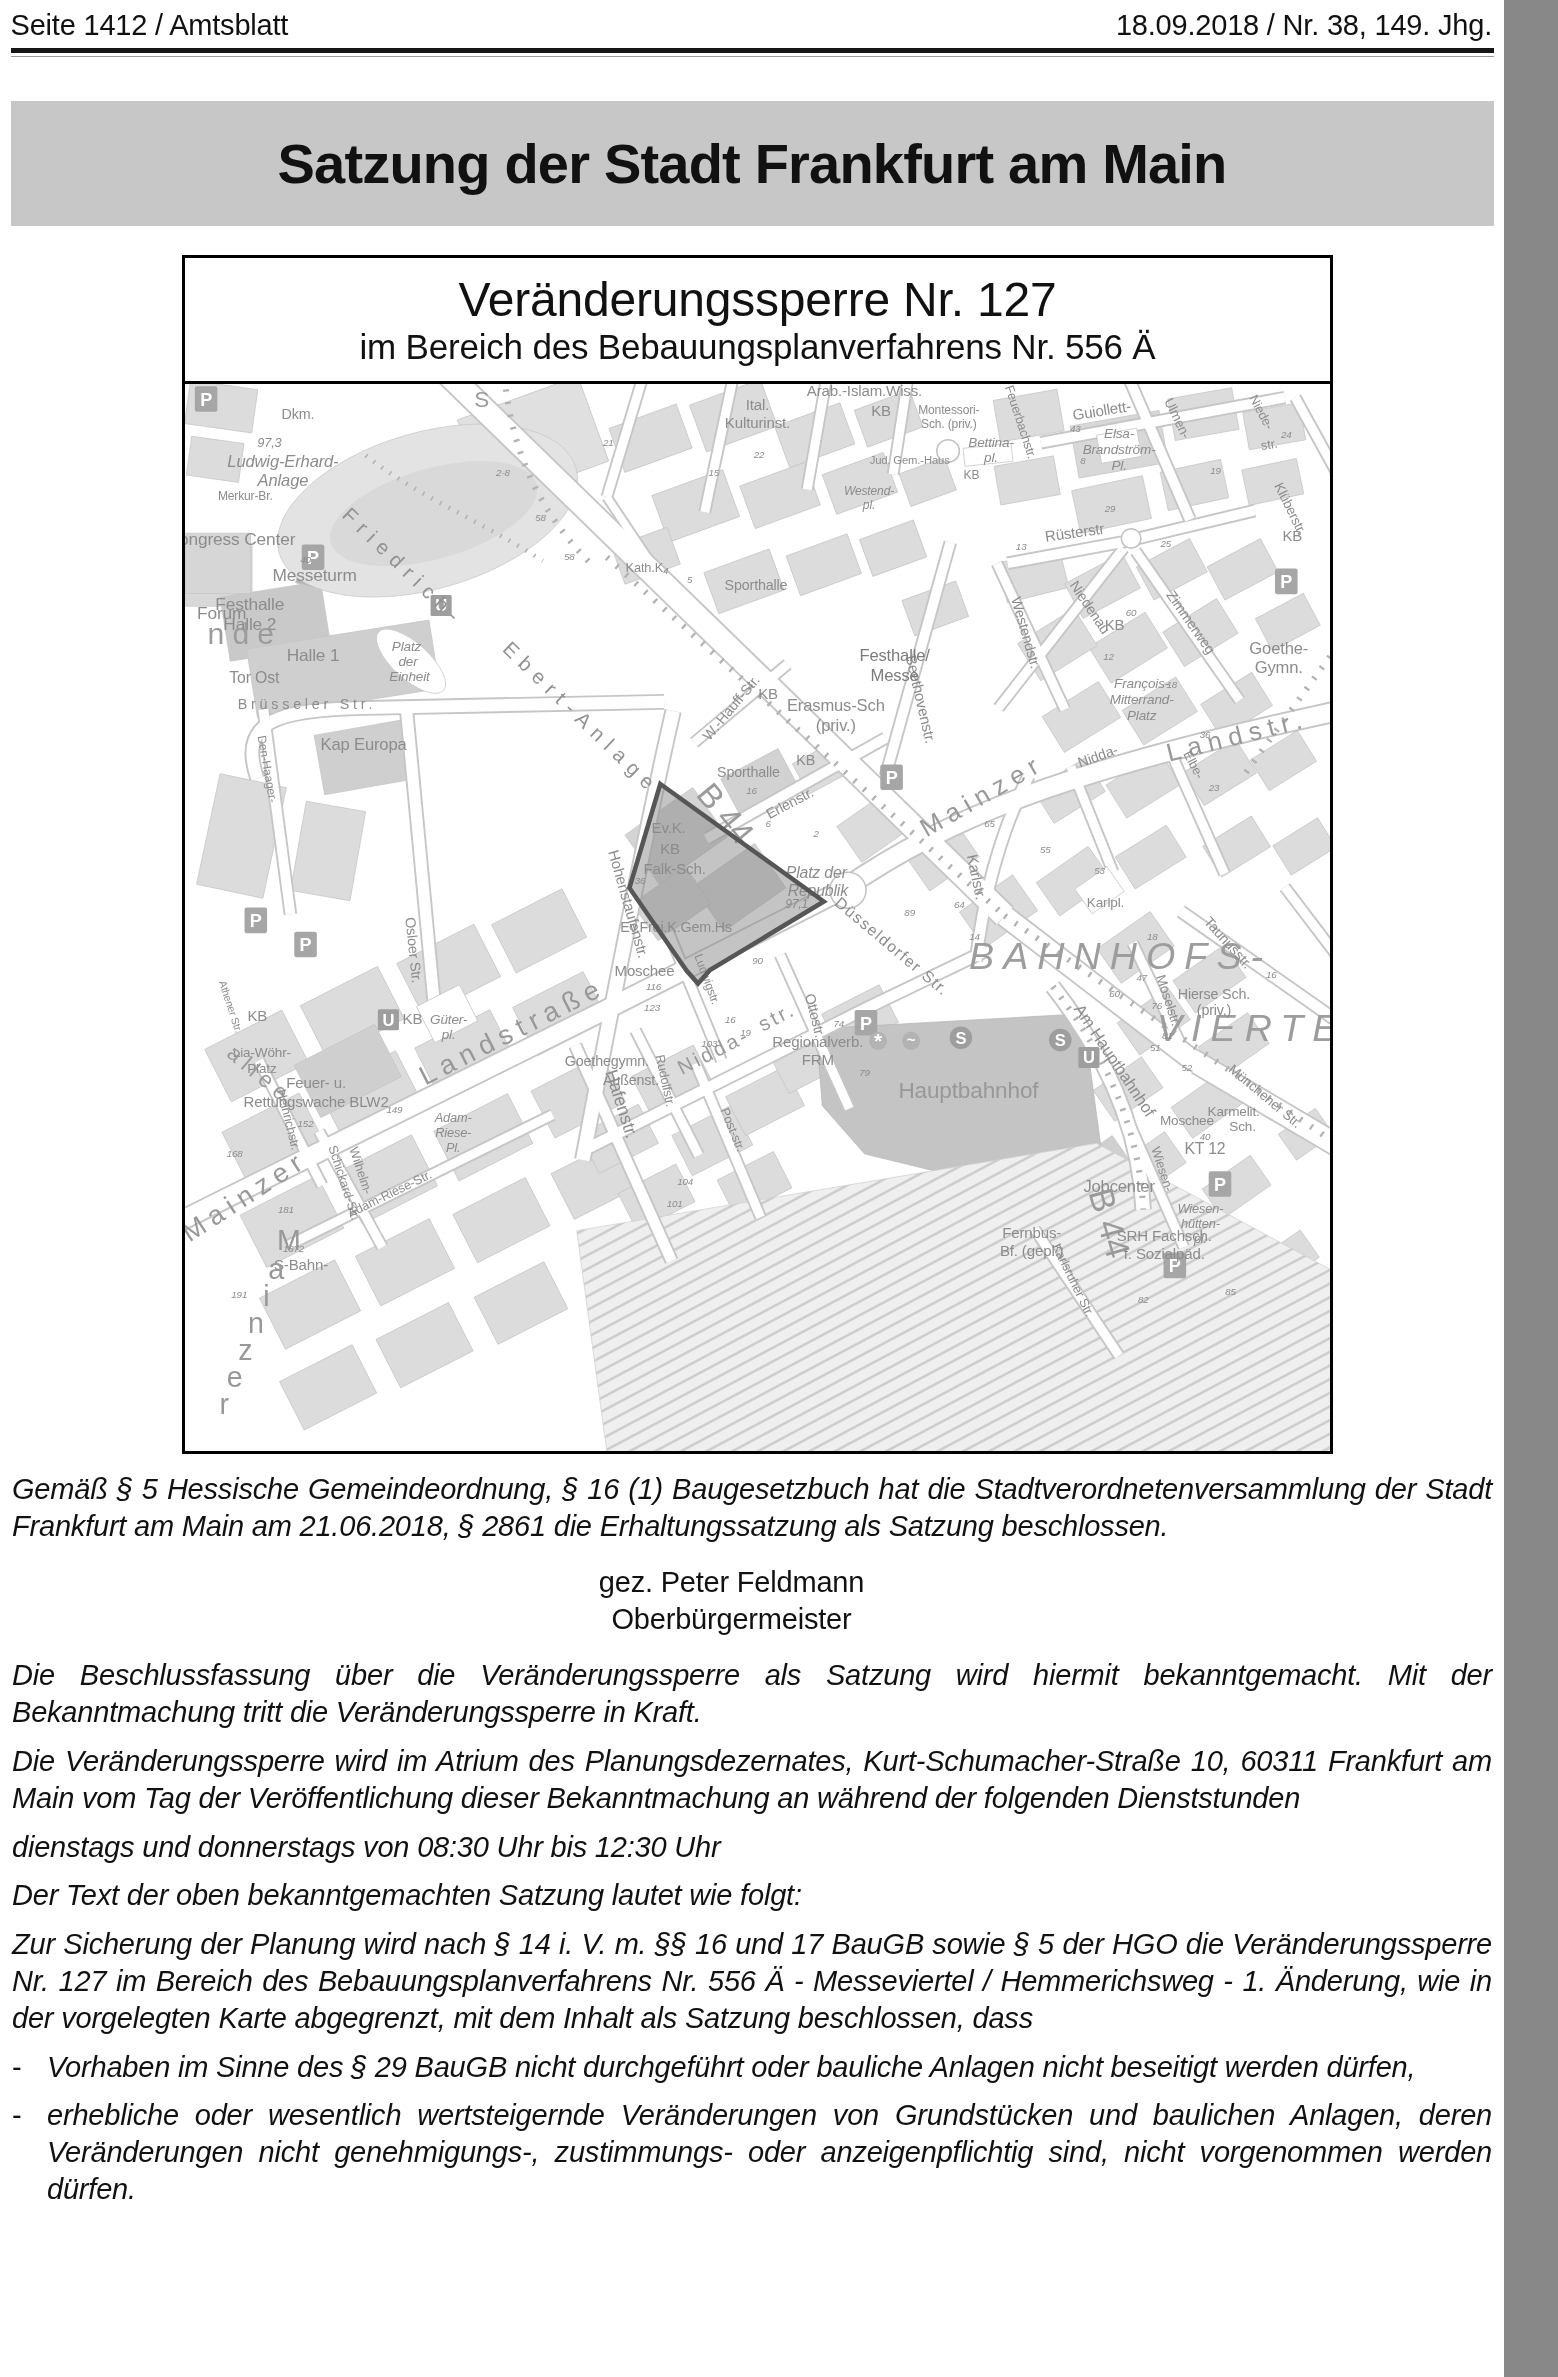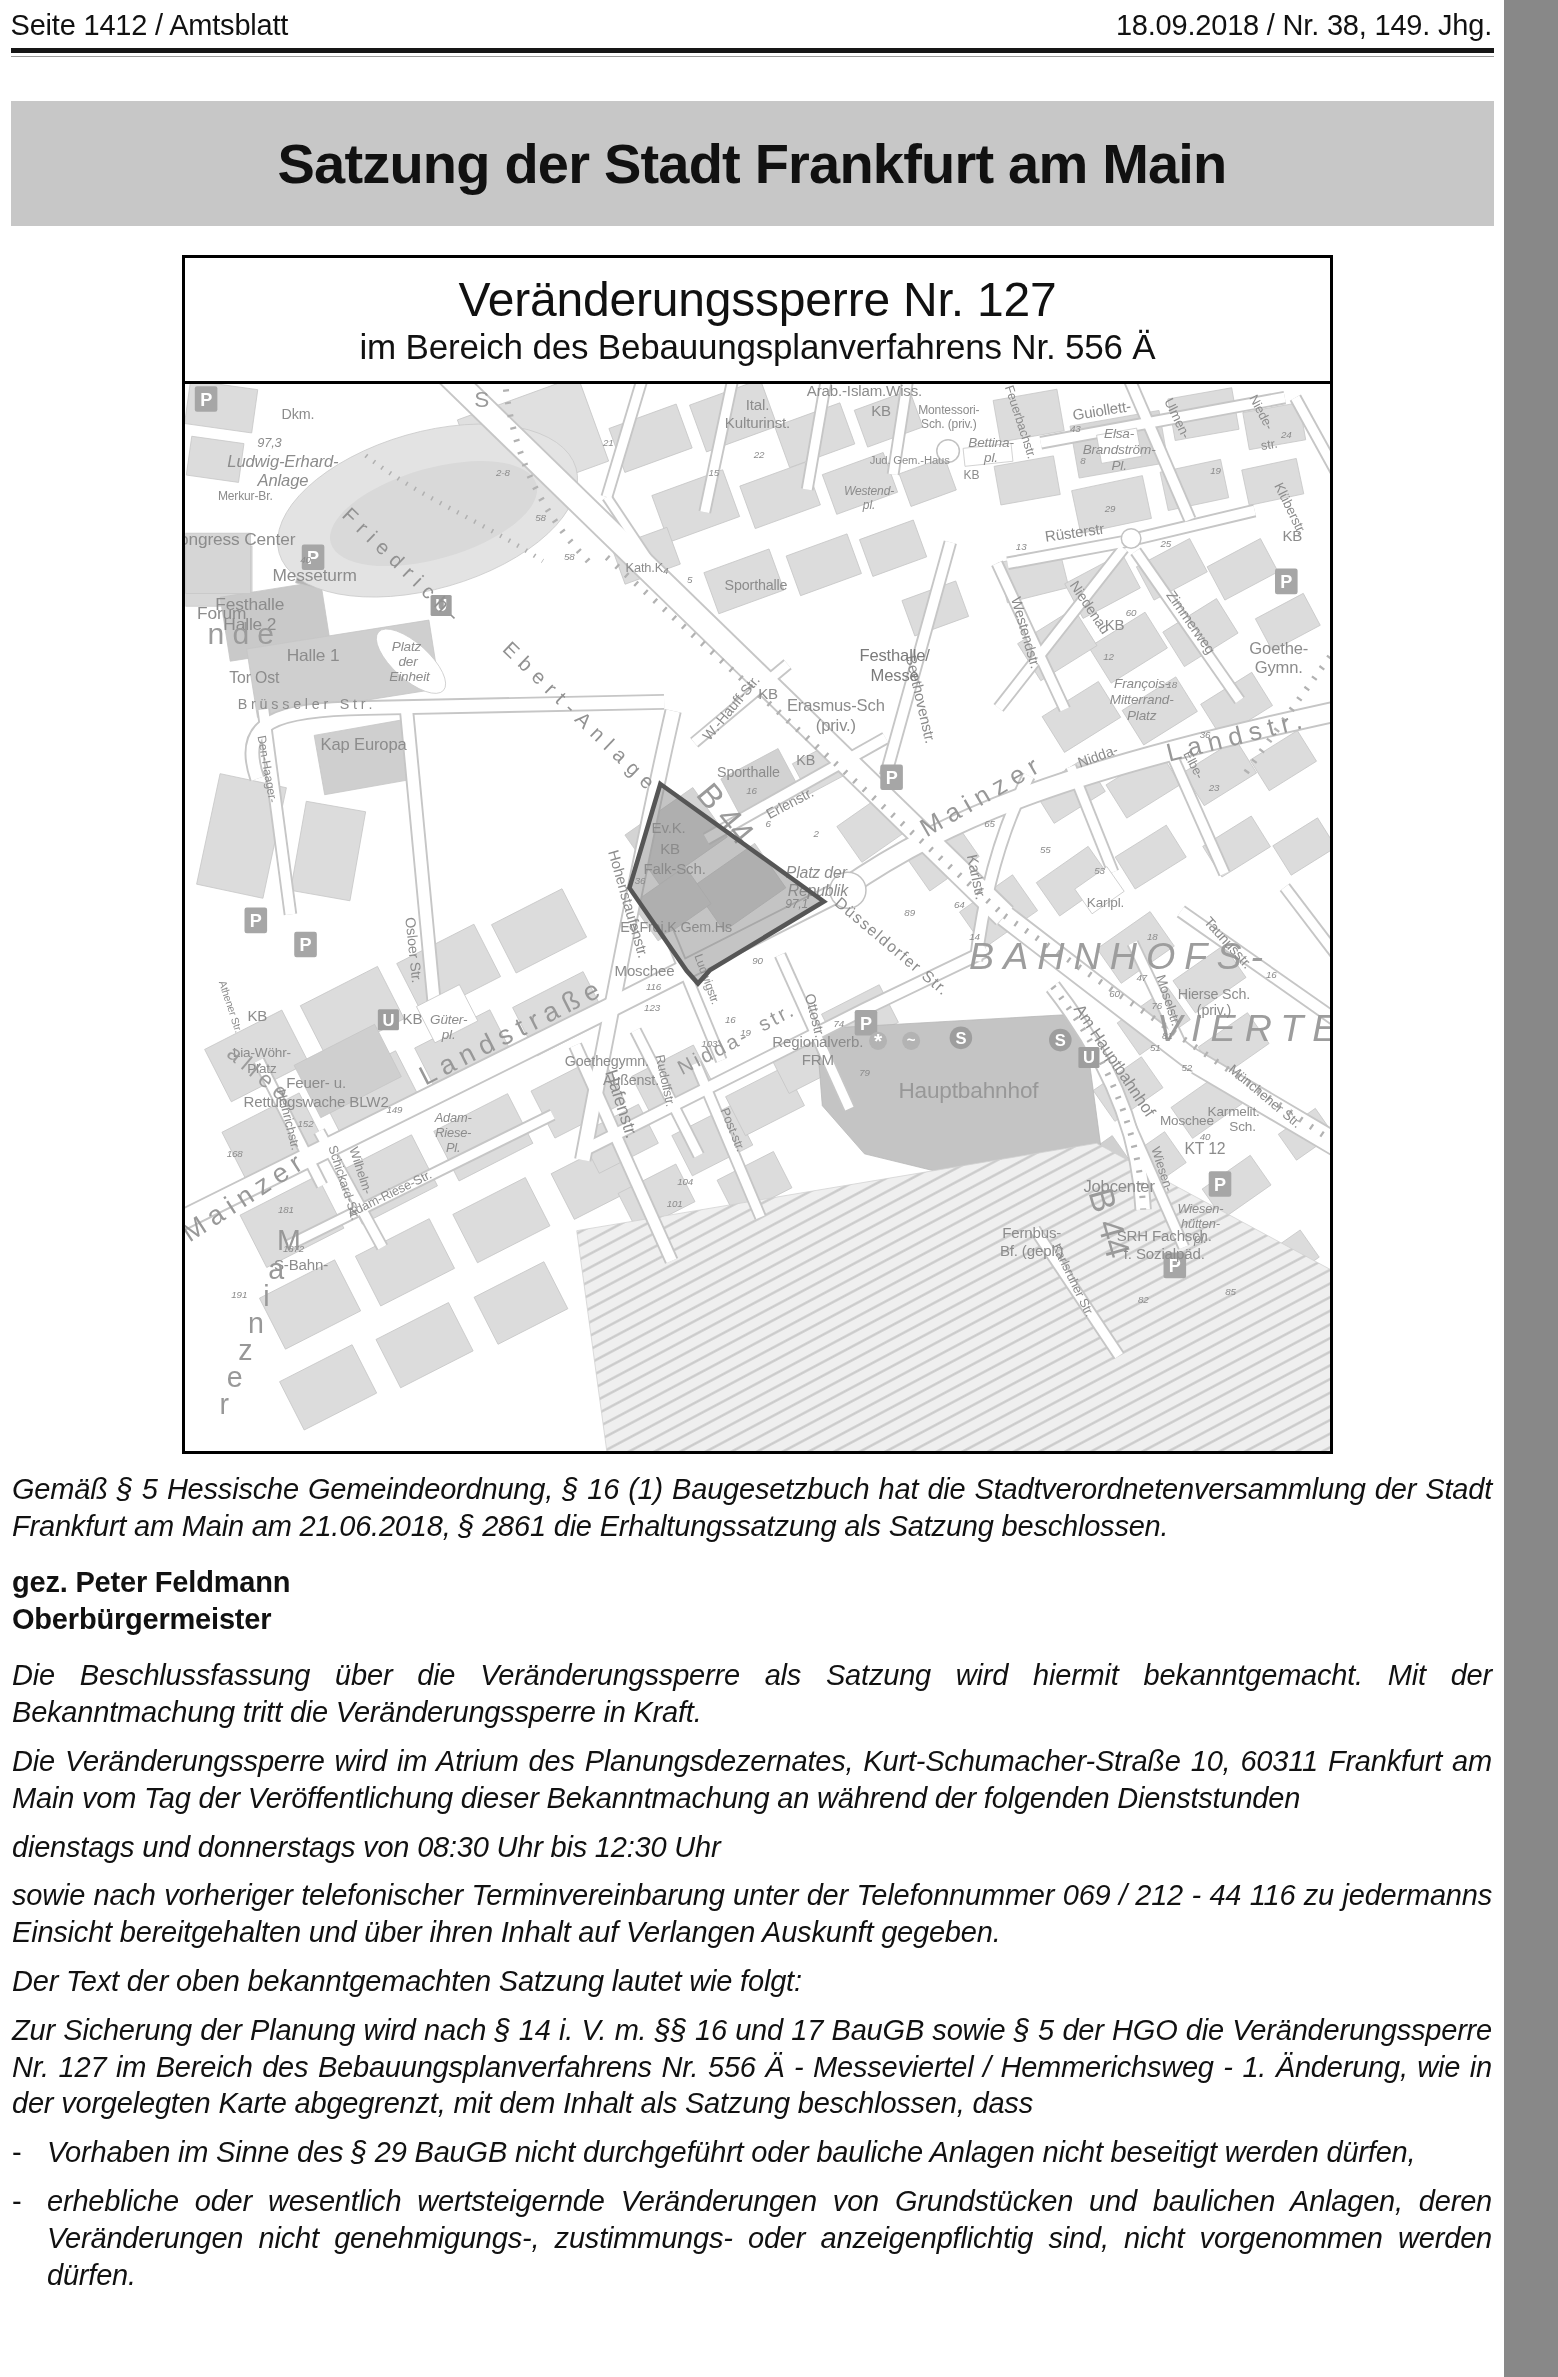--- a/index.html
+++ b/index.html
@@ -15,21 +15,21 @@
   .mapfig{margin:29px 0 0 182px;width:1151px;border:3px solid #000;box-sizing:border-box;background:#fff;}
   .maptitle{padding:16.6px 7.5px 12px 7.5px;text-align:center;border-bottom:3px solid #000;}
   .mt1{font-size:48px;line-height:50px;}
   .mt2{font-size:35px;line-height:44px;}
   .mt3{font-size:35px;line-height:44px;}
   .mapwrap{line-height:0;}
   .mapwrap svg{display:block;width:1145px;height:auto;}
   .caption{margin:12px 0 0 185px;font-size:25px;letter-spacing:-0.2px;}
   main{margin-top:16.6px;padding:0 12px;font-size:29px;line-height:1.27;}
   main p{margin:12px 0;text-align:justify;font-style:italic;}
-  .sig{margin:19.6px 41px 19.6px 0;text-align:left;font-weight:bold;line-height:1.27;}
+  .sig{margin:19.6px 41px 19.6px 0;text-align:center;font-weight:normal;line-height:1.27;}
   .bullet{display:flex;margin:12px 0;}
   .bullet .dash{width:35px;flex:none;}
   .bullet p{margin:0;flex:1;text-align:justify;}
 </style>
 </head>
 <body>
 
 <div class="page">
 
   <header>
@@ -555,21 +555,20 @@
 
   <main>
     <p>Gemäß § 5 Hessische Gemeindeordnung, § 16 (1) Baugesetzbuch hat die Stadtverordnetenversammlung der Stadt Frankfurt am Main am 21.06.2018, § 2861 die Erhaltungssatzung als Satzung beschlossen.</p>
     <div class="sig">
       <div>gez. Peter Feldmann</div>
       <div>Oberbürgermeister</div>
     </div>
     <p>Die Beschlussfassung über die Veränderungssperre als Satzung wird hiermit bekanntgemacht. Mit der Bekanntmachung tritt die Veränderungssperre in Kraft.</p>
     <p>Die Veränderungssperre wird im Atrium des Planungsdezernates, Kurt-Schumacher-Straße 10, 60311 Frankfurt am Main vom Tag der Veröffentlichung dieser Bekanntmachung an während der folgenden Dienststunden</p>
     <p>dienstags und donnerstags von 08:30 Uhr bis 12:30 Uhr</p>
-    <p>sowie nach vorheriger telefonischer Terminvereinbarung unter der Telefonnummer 069 / 212 - 44 116 zu jedermanns Einsicht bereitgehalten und über ihren Inhalt auf Verlangen Auskunft gegeben.</p>
     <p>Der Text der oben bekanntgemachten Satzung lautet wie folgt:</p>
     <p>Zur Sicherung der Planung wird nach § 14 i. V. m. §§ 16 und 17 BauGB sowie § 5 der HGO die Veränderungssperre Nr. 127 im Bereich des Bebauungsplanverfahrens Nr. 556 Ä - Messeviertel / Hemmerichsweg - 1. Änderung, wie in der vorgelegten Karte abgegrenzt, mit dem Inhalt als Satzung beschlossen, dass</p>
     <div class="bullet">
       <span class="dash">-</span>
       <p>Vorhaben im Sinne des § 29 BauGB nicht durchgeführt oder bauliche Anlagen nicht beseitigt werden dürfen,</p>
     </div>
     <div class="bullet">
       <span class="dash">-</span>
       <p>erhebliche oder wesentlich wertsteigernde Veränderungen von Grundstücken und baulichen Anlagen, deren Veränderungen nicht genehmigungs-, zustimmungs- oder anzeigenpflichtig sind, nicht vorgenommen werden dürfen.</p>
     </div>

